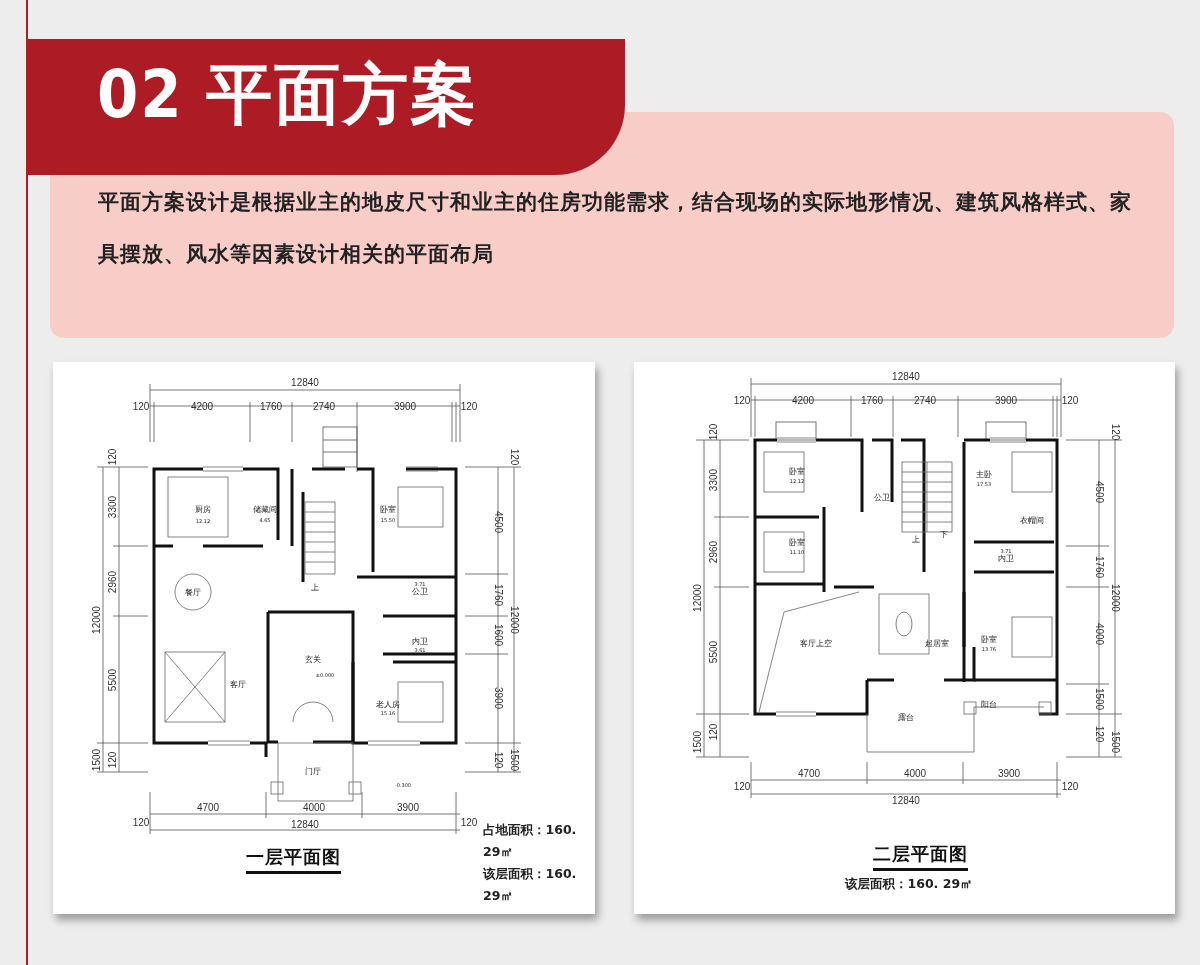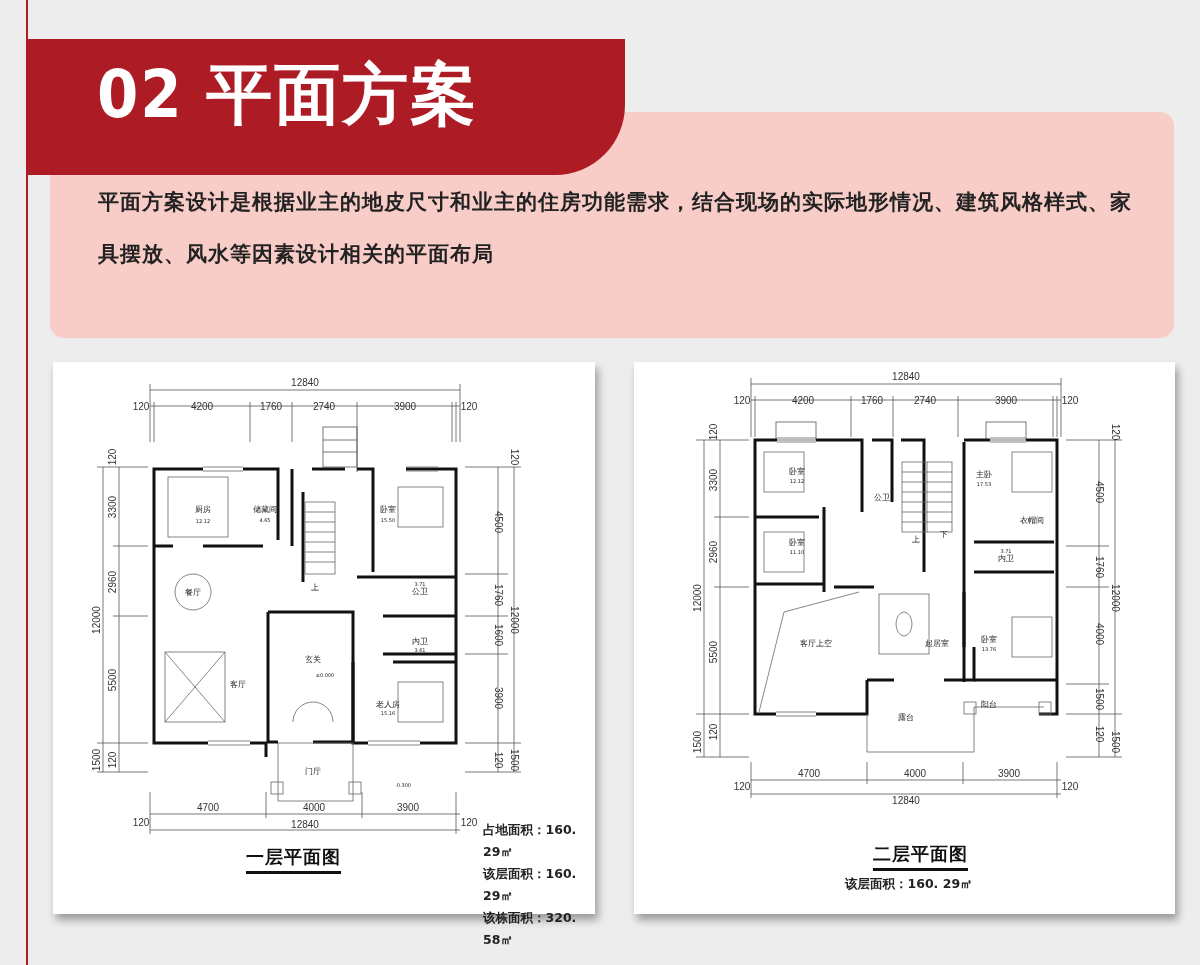--- a/index.html
+++ b/index.html
@@ -183,21 +183,20 @@
       <text x="260" y="412">门厅</text>
       <text x="262" y="228">上</text>
       <text x="272" y="315" font-size="5">±0.000</text>
       <text x="350" y="425" font-size="5">-0.300</text>
     </g>
   </svg>
   <div class="plan-title" style="left:193px;top:483px;">一层平面图</div>
   <div class="area-list" style="left:430px;top:457px;">
     <div><span>占地面积：</span><span>160. 29㎡</span></div>
     <div><span>该层面积：</span><span>160. 29㎡</span></div>
-    <div><span>该栋面积：</span><span>320. 58㎡</span></div>
   </div>
 </div>
 
 <div class="card right">
   <svg width="541" height="552" xmlns="http://www.w3.org/2000/svg">
     <g stroke="#555" stroke-width="0.8" fill="none">
       <line x1="117" y1="22" x2="427" y2="22"></line>
       <line x1="117" y1="38" x2="427" y2="38"></line>
       <line x1="117" y1="16" x2="117" y2="75"></line>
         <line x1="121" y1="34" x2="121" y2="75"></line>

